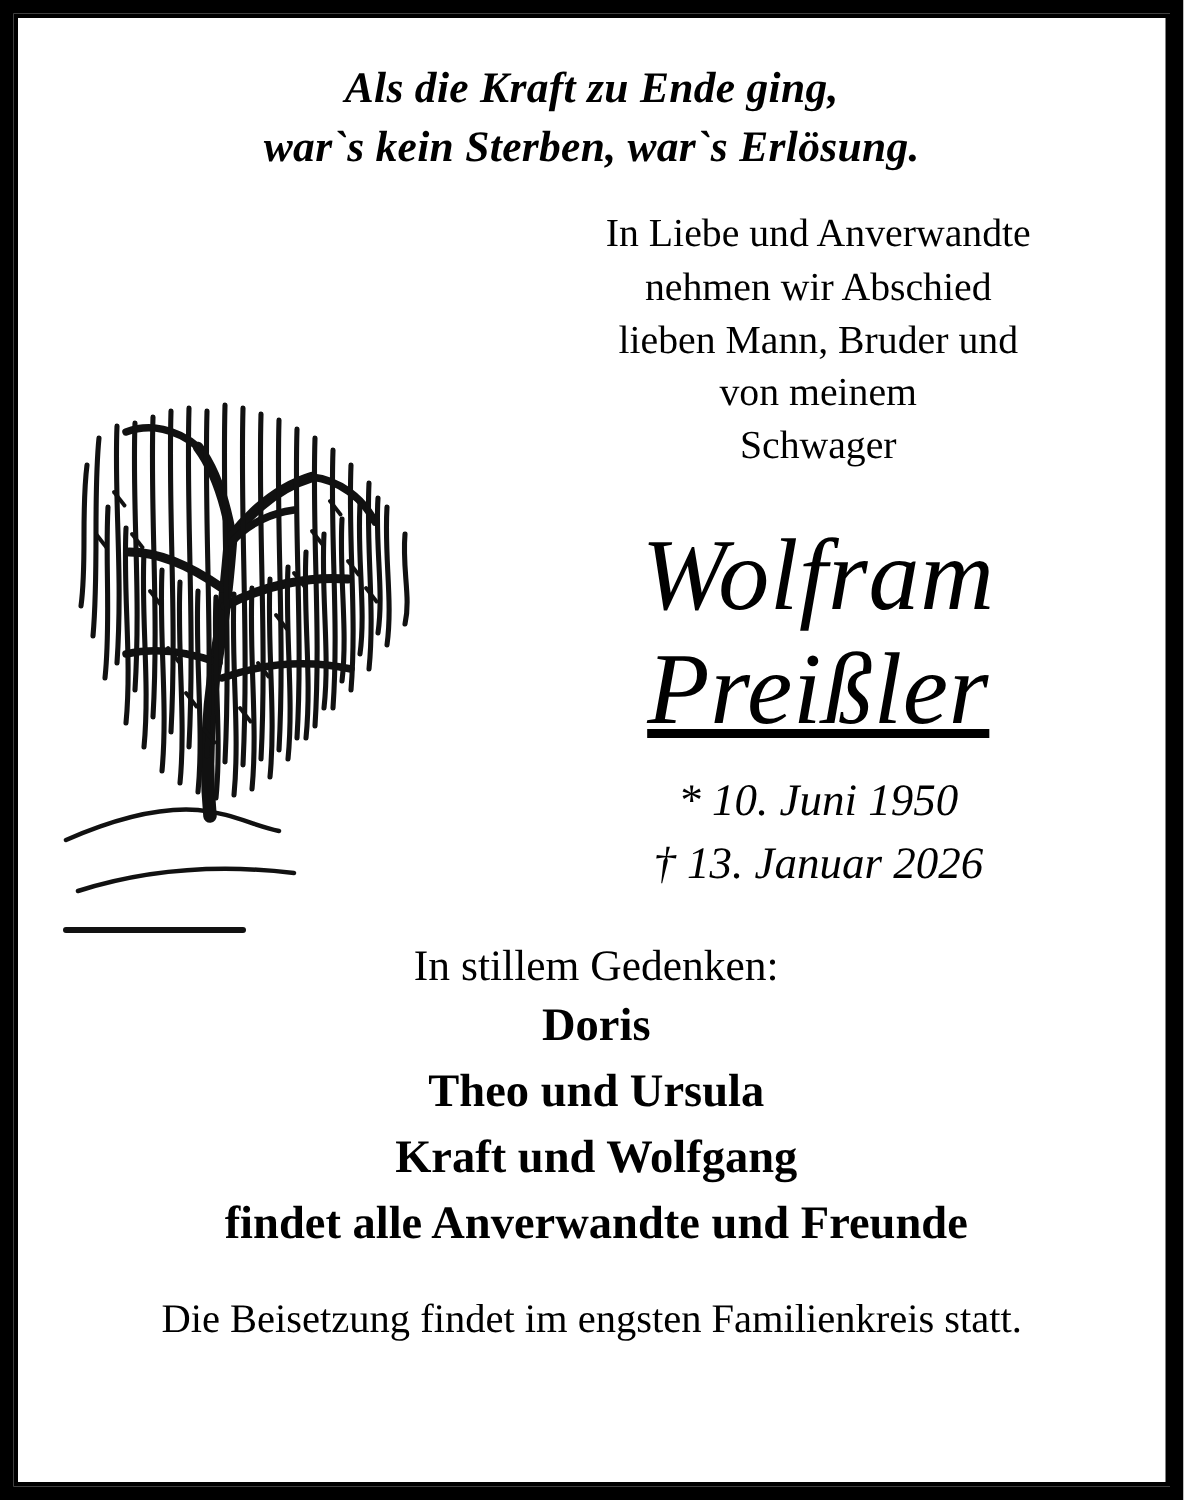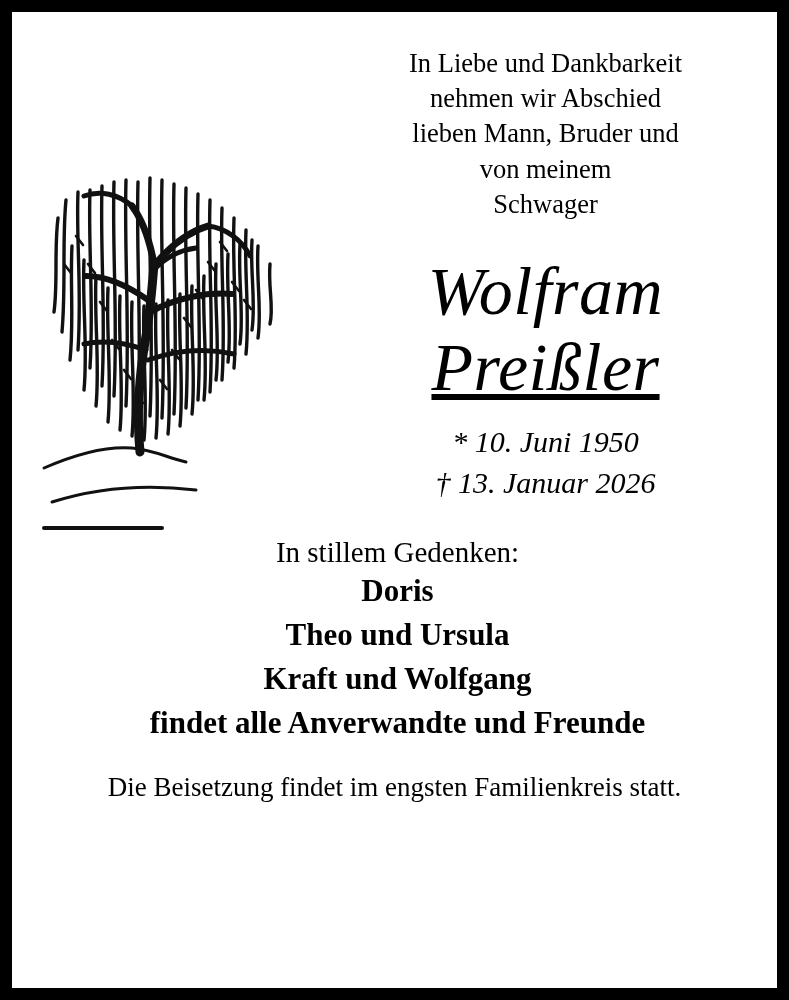--- a/index.html
+++ b/index.html
@@ -108,20 +108,24 @@
     font-size: 27px;
     margin-top: 27px;
   }
 </style>
 </head>
 <body>
 
 <div class="obituary">
   <div class="inner">
 
+    <div class="verse">
+      <div>Als die Kraft zu Ende ging,</div>
+      <div>war`s kein Sterben, war`s Erlösung.</div>
+    </div>
 
     <div class="middle">
 
       <div class="tree-wrap">
         <svg width="280" height="480" viewBox="0 0 280 480" aria-hidden="true">
           <g stroke="#111111" fill="none" stroke-linecap="round">
 
             <path d="M8 418 C 40 404, 70 396, 96 398 C 118 400, 132 408, 150 412" stroke-width="3"></path>
             <path d="M16 452 C 60 438, 110 434, 160 440" stroke-width="3"></path>
             <path d="M8 478 L 126 478" stroke-width="4"></path>
@@ -191,21 +195,21 @@
               <path d="M28 214 l7 9"></path>
                 <path d="M196 232 l7 9"></path>
                 <path d="M208 250 l7 9"></path>
             </g>
           </g>
         </svg>
       </div>
 
       <div class="right-col">
         <div class="intro">
-          <div>In Liebe und Dankbarkeit</div>
+          <div>In Liebe und Anverwandte</div>
           <div>nehmen wir Abschied</div>
           <div>lieben Mann, Bruder und</div>
           <div>von meinem</div>
           <div>Schwager</div>
         </div>
 
         <div class="name">
           <div>Wolfram</div>
           <div class="ln">Preißler</div>
         </div>

